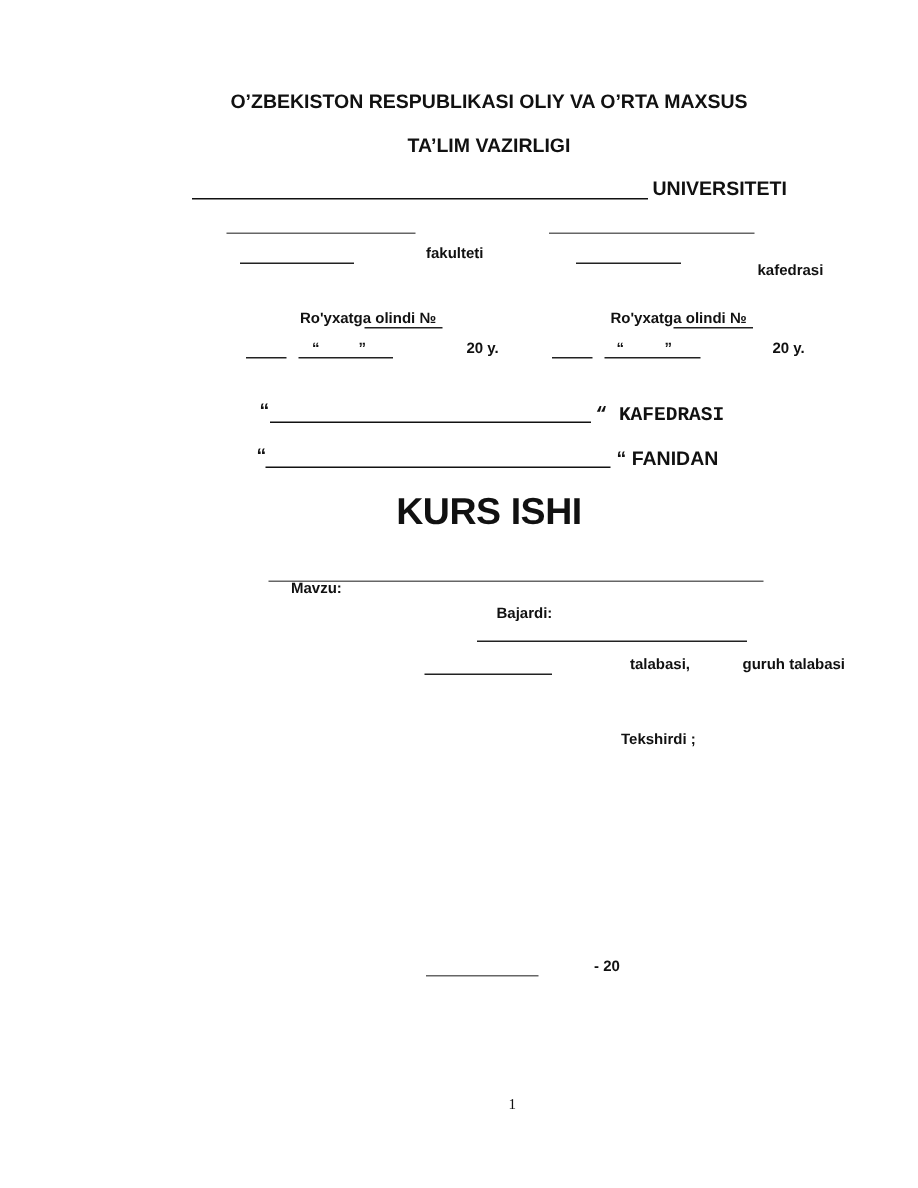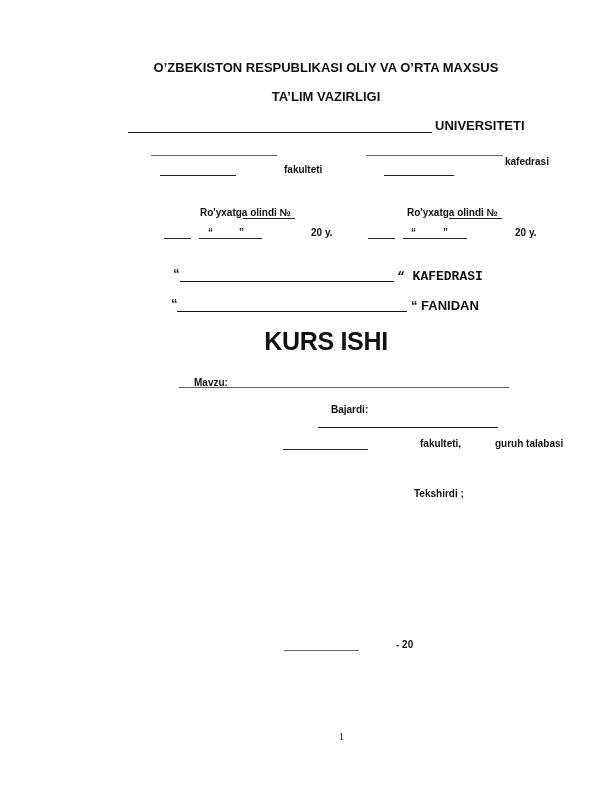--- a/index.html
+++ b/index.html
@@ -26,21 +26,21 @@
   <div class="line thick" style="left:128px;top:132px;width:304px;"></div>
   <div class="abs b t13" style="left:435px;top:118px;text-align:center;">UNIVERSITETI</div>
 
   <div class="line gray" style="left:151px;top:155px;width:126px;"></div>
   <div class="line gray" style="left:366px;top:155px;width:137px;"></div>
 
   <div class="line" style="left:160px;top:175px;width:76px;"></div>
   <div class="abs b t10" style="left:236px;top:164px;">fakulteti</div>
 
   <div class="line" style="left:384px;top:175px;width:70px;"></div>
-  <div class="abs b t10" style="left:457px;top:156px;">kafedrasi</div>
+  <div class="abs b t10" style="left:457px;top:175px;">kafedrasi</div>
 
   <div class="abs b t10" style="left:152px;top:207px;">Ro'yxatga olindi №</div>
   <div class="line" style="left:243px;top:218px;width:52px;"></div>
 
   <div class="abs b t10" style="left:160px;top:227px;">“</div>
   <div class="line" style="left:164px;top:238px;width:27px;"></div>
   <div class="abs b t10" style="left:191px;top:227px;">”</div>
   <div class="line" style="left:199px;top:238px;width:63px;"></div>
   <div class="abs b t10" style="left:263px;top:227px;">20   y.</div>
 
@@ -56,28 +56,28 @@
   <div class="abs b t13" style="left:173px;top:266px;">“</div>
   <div class="line thick" style="left:180px;top:281px;width:214px;"></div>
   <div class="abs b t13" style="left:397px;top:269px;font-family:Liberation Mono, monospace;">“ KAFEDRASI</div>
 
   <div class="abs b t13" style="left:171px;top:296px;">“</div>
   <div class="line thick" style="left:177px;top:311px;width:230px;"></div>
   <div class="abs b t13" style="left:411px;top:298px;text-align:right;">“ FANIDAN</div>
 
   <div class="abs b center" style="left:0;width:652px;top:327px;font-size:25px;letter-spacing:-0.3px;">KURS ISHI</div>
 
-  <div class="abs b t10" style="left:146px;top:377px;">Mavzu:</div>
+  <div class="abs b t10" style="left:146px;top:387px;">Mavzu:</div>
   <div class="line gray" style="left:179px;top:387px;width:330px;"></div>
 
   <div class="abs b t10" style="left:283px;top:404px;">Bajardi:</div>
   <div class="line" style="left:318px;top:427px;width:180px;"></div>
 
   <div class="line" style="left:283px;top:449px;width:85px;"></div>
-  <div class="abs b t10" style="left:372px;top:438px;">fakulteti,</div>
+  <div class="abs b t10" style="left:372px;top:438px;">talabasi,</div>
   <div class="abs b t10" style="left:447px;top:438px;">guruh talabasi</div>
 
   <div class="abs b t10" style="left:366px;top:488px;">Tekshirdi ;</div>
 
   <div class="line gray" style="left:284px;top:650px;width:75px;"></div>
   <div class="abs b t10" style="left:348px;top:639px;">- 20</div>
 
   <div class="abs" style="left:339px;top:731px;font-size:10px;font-family:'Liberation Serif', serif;">1</div>
 </div>
 

